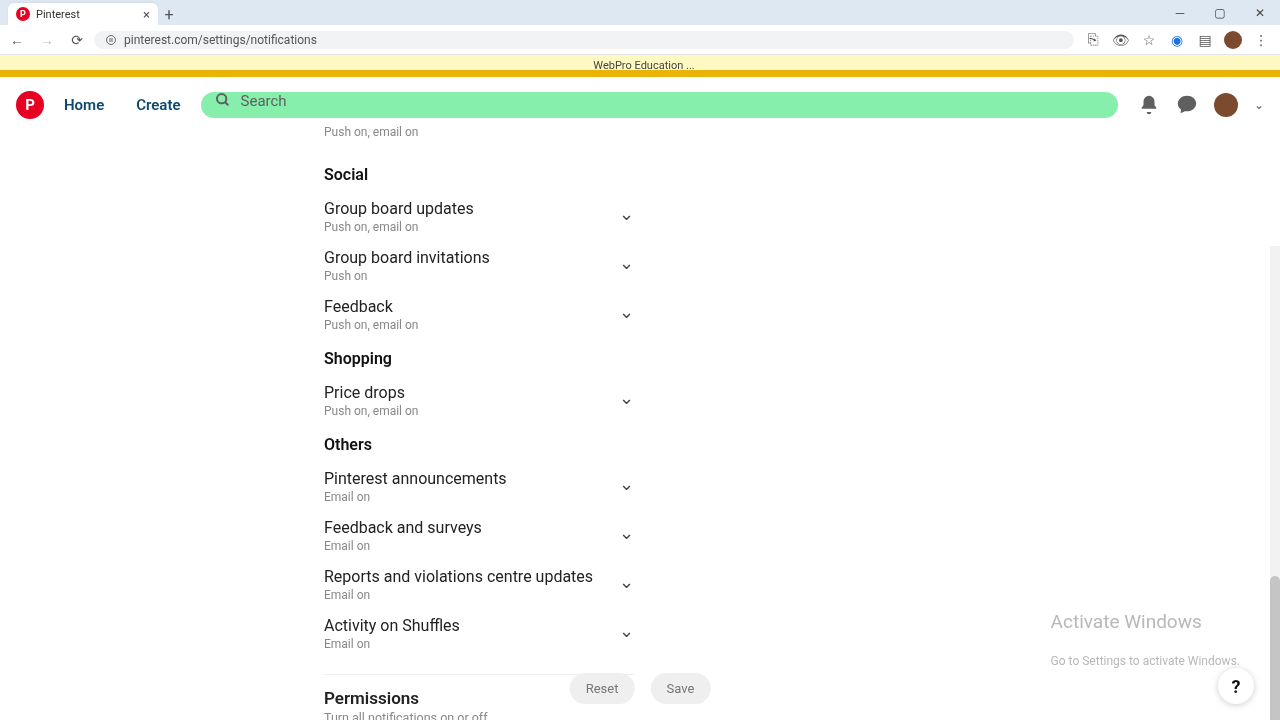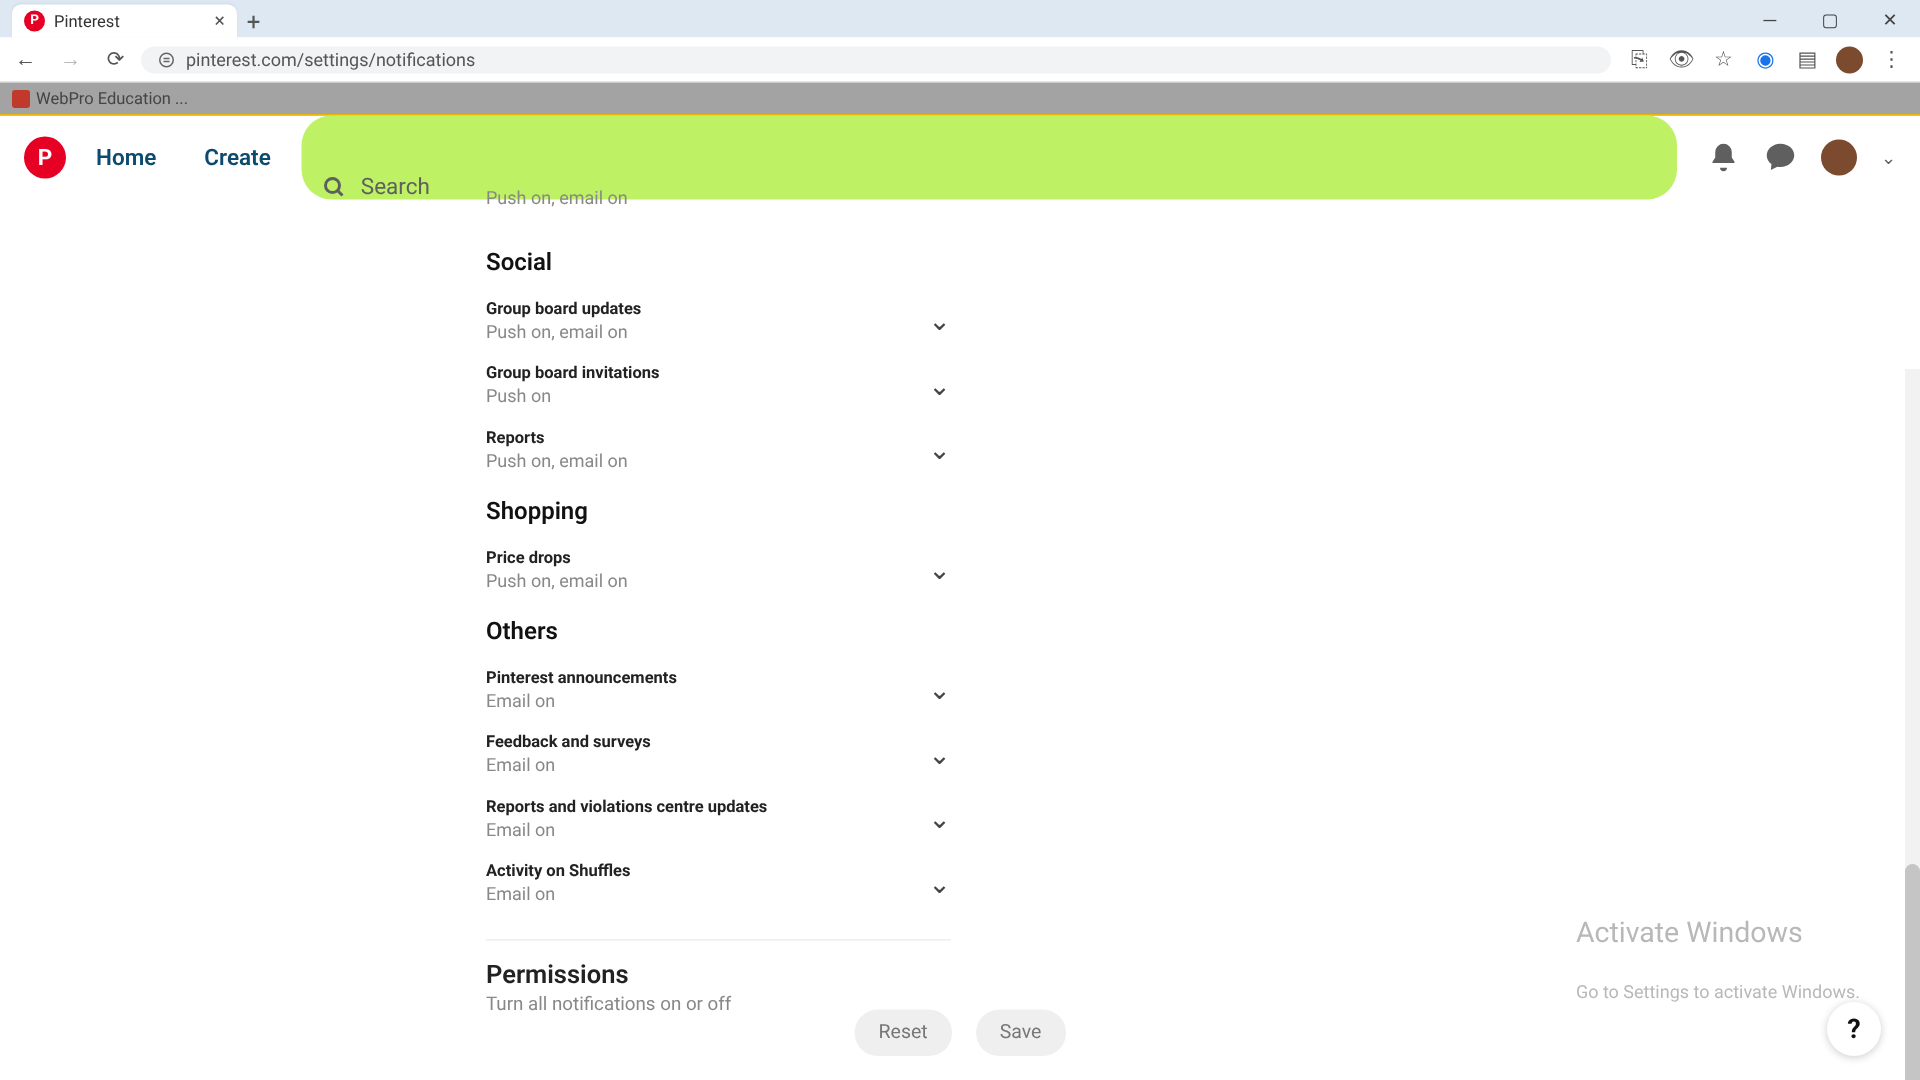--- a/index.html
+++ b/index.html
@@ -16,41 +16,41 @@
 
 .toolbar { height: 30px; background: #fff; border-bottom: 1px solid #e6e6e6; display: flex; align-items: center; padding: 0 4px; gap: 4px; }
 .nav-btn { width: 26px; height: 26px; display: flex; align-items: center; justify-content: center; color: #555; border-radius: 50%; font-size: 14px; cursor: pointer; }
 .nav-btn.disabled { color: #bbb; }
 .omnibox { flex: 1; height: 18px; background: #f1f3f4; border-radius: 12px; display: flex; align-items: center; padding: 0 10px; font-size: 12px; color: #555; gap: 6px; }
 .omnibox .https { width: 14px; height: 14px; display: flex; align-items: center; justify-content: center; }
 .right-icons { display: flex; align-items: center; gap: 10px; padding: 0 6px; }
 .right-icons .ic { width: 18px; height: 18px; display: flex; align-items: center; justify-content: center; color: #555; font-size: 14px; cursor: pointer; }
 .profile-dot { width: 18px; height: 18px; border-radius: 50%; background: #7b4a2f; }
 
-.bookmark-bar { height: 22px; background: #a3a3a3; border-bottom: 1px solid #eab308; display: flex; align-items: center; padding-left: 8px; font-size: 11px; color: #444; gap: 4px; }
+.bookmark-bar { height: 22px; background: #fef9c3; border-bottom: 7px solid #eab308; display: flex; align-items: center; padding-left: 8px; font-size: 11px; color: #444; gap: 4px; flex-direction: column; }
 .bm-favicon { width: 12px; height: 12px; background: #c0392b; border-radius: 2px; }
 
 
 .p-header { height: 56px; display: flex; align-items: center; padding: 0 16px; gap: 8px; }
 .p-logo { width: 28px; height: 28px; border-radius: 50%; background: #e60023; color: #fff; display: flex; align-items: center; justify-content: center; font-weight: bold; font-size: 15px; }
 .p-nav { font-size: 15px; font-weight: 600; color: #0c4a6e; padding: 0 12px; cursor: pointer; }
-.p-search { flex: 1; height: 56px; background: #bef264; border-radius: 20px; display: flex; align-items: flex-end; padding: 0 14px; gap: 10px; color: #5f5f5f; font-size: 15px; }
+.p-search { flex: 1; height: 26px; background: #86efac; border-radius: 20px; display: flex; align-items: flex-start; padding: 0 14px; gap: 10px; color: #5f5f5f; font-size: 15px; }
 .p-right { display: flex; align-items: center; gap: 16px; padding-left: 12px; }
 .p-ic { width: 22px; height: 22px; color: #5f5f5f; cursor: pointer; display: flex; align-items: center; justify-content: center; }
 .p-avatar { width: 24px; height: 24px; border-radius: 50%; background: #7b4a2f; cursor: pointer; }
 .p-chev { color: #5f5f5f; cursor: pointer; font-size: 12px; }
 
 
 .content { position: absolute; left: 0; right: 0; top: 123px; bottom: 0; overflow: hidden; }
 .settings-list { width: 310px; margin-left: 324px; }
 .topstatus { font-size: 12px; color: #888; padding: 2px 0 16px; }
 .sec-title { font-size: 16px; font-weight: 600; color: #111; padding: 10px 0 8px; }
 .setting-row { display: flex; justify-content: space-between; align-items: flex-start; padding: 7px 0; cursor: pointer; }
 .setting-row .left { display: flex; flex-direction: column; }
-.setting-row .label { font-size: 11px; font-weight: 700; color: #222; }
+.setting-row .label { font-size: 16px; font-weight: 400; color: #222; }
 .setting-row .status { font-size: 12px; color: #888; margin-top: 2px; }
 .chev { color: #444; font-size: 18px; padding-top: 4px; }
 .divider { height: 1px; background: #eee; margin: 16px 0 6px; }
 .perm .label { font-size: 17px; font-weight: 600; }
 .perm .status { font-size: 12.5px; }
 
 .save-bar { position: absolute; left: 50%; bottom: 16px; transform: translateX(-50%); display: flex; gap: 16px; }
 .save-bar button { border: none; border-radius: 20px; padding: 8px 16px; font-size: 13px; background: #efefef; color: #777; cursor: default; }
 
 .activate { position: absolute; right: 40px; bottom: 52px; text-align: left; color: #b8b8b8; }
@@ -150,21 +150,21 @@
     </div>
     <div class="setting-row">
       <div class="left">
           <span class="label">Group board invitations</span>
           <span class="status">Push on</span>
         </div>
       <span class="chev">⌄</span>
     </div>
     <div class="setting-row">
       <div class="left">
-          <span class="label">Reports</span>
+          <span class="label">Feedback</span>
           <span class="status">Push on, email on</span>
         </div>
       <span class="chev">⌄</span>
     </div>
 
     <div class="sec-title">Shopping</div>
     <div class="setting-row">
       <div class="left">
           <span class="label">Price drops</span>
           <span class="status">Push on, email on</span>

